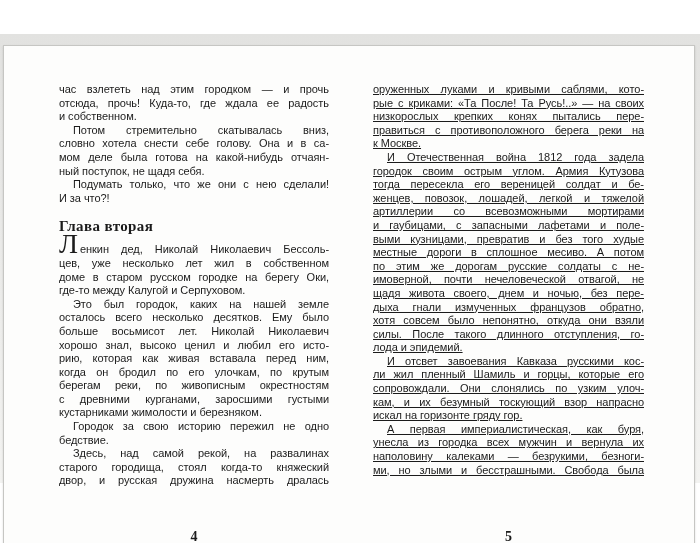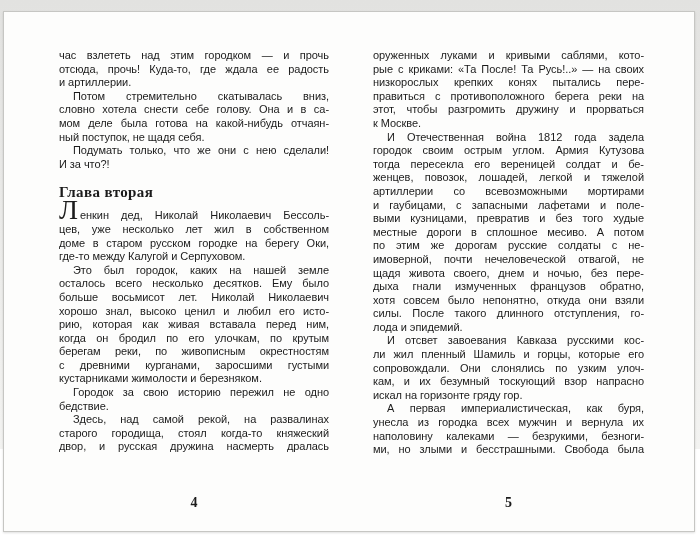--- a/index.html
+++ b/index.html
@@ -8,39 +8,40 @@
     width: 700px;
     height: 543px;
     overflow: hidden;
   }
   .photo {
     position: relative;
     width: 700px;
     height: 449px;
     background: linear-gradient(var(--background, #e2e2e0), var(--background-bottom, #f3f3f1));
     font-family: "Liberation Sans", sans-serif;
+    margin-top: 34px;
   }
   .sheet {
     position: absolute;
     left: 3px;
     top: 11px;
     width: 692px;
     height: 521px;
     box-sizing: border-box;
     background: var(--paper, #fdfdfc);
     border: 1px solid var(--border, #c6c6c3);
     box-shadow: 0 1px 2px rgba(0,0,0,0.12);
   }
   .content {
     position: absolute;
     top: 37px;
     color: var(--text, #1b1b1b);
   }
   .content.left  { left: 55px;  width: 270px; }
-  .content.right { left: 369px; width: 271px; }
+  .content.right { left: 369px; width: 271px; text-decoration: underline; }
   .line {
     font-size: 11px;
     line-height: 13.6px;
     letter-spacing: -0.05px;
     text-align: justify;
     text-align-last: justify;
     -moz-text-align-last: justify;
     white-space: nowrap;
   }
   .line.endline {
@@ -78,21 +79,21 @@
 </style>
 </head>
 <body>
 
 <div class="photo">
   <div class="sheet">
 
     <div class="content left">
         <div class="line">час взлететь над этим городком — и прочь</div>
         <div class="line">отсюда, прочь! Куда-то, где ждала ее радость</div>
-        <div class="line endline">и артиллерии.</div>
+        <div class="line endline">и собственном.</div>
         <div class="line indent">Потом стремительно скатывалась вниз,</div>
         <div class="line">словно хотела снести себе голову. Она и в са-</div>
         <div class="line">мом деле была готова на какой-нибудь отчаян-</div>
         <div class="line endline">ный поступок, не щадя себя.</div>
         <div class="line indent">Подумать только, что же они с нею сделали!</div>
         <div class="line endline">И за что?!</div>
         <div class="heading">Глава вторая</div>
         <div class="line"><span class="dropcap">Л</span>енкин дед, Николай Николаевич Бессоль-</div>
         <div class="line">цев, уже несколько лет жил в собственном</div>
         <div class="line">доме в старом русском городке на берегу Оки,</div>
@@ -111,21 +112,20 @@
         <div class="line indent">Здесь, над самой рекой, на развалинах</div>
         <div class="line">старого городища, стоял когда-то княжеский</div>
         <div class="line">двор, и русская дружина насмерть дралась</div>
       </div>
 
     <div class="content right">
         <div class="line">оруженных луками и кривыми саблями, кото-</div>
         <div class="line">рые с криками: «Та После! Та Русь!..» — на своих</div>
         <div class="line">низкорослых крепких конях пытались пере-</div>
         <div class="line">правиться с противоположного берега реки на</div>
-        <div class="line">этот, чтобы разгромить дружину и прорваться</div>
         <div class="line endline">к Москве.</div>
         <div class="line indent">И Отечественная война 1812 года задела</div>
         <div class="line">городок своим острым углом. Армия Кутузова</div>
         <div class="line">тогда пересекла его вереницей солдат и бе-</div>
         <div class="line">женцев, повозок, лошадей, легкой и тяжелой</div>
         <div class="line">артиллерии со всевозможными мортирами</div>
         <div class="line">и гаубицами, с запасными лафетами и поле-</div>
         <div class="line">выми кузницами, превратив и без того худые</div>
         <div class="line">местные дороги в сплошное месиво. А потом</div>
         <div class="line">по этим же дорогам русские солдаты с не-</div>

